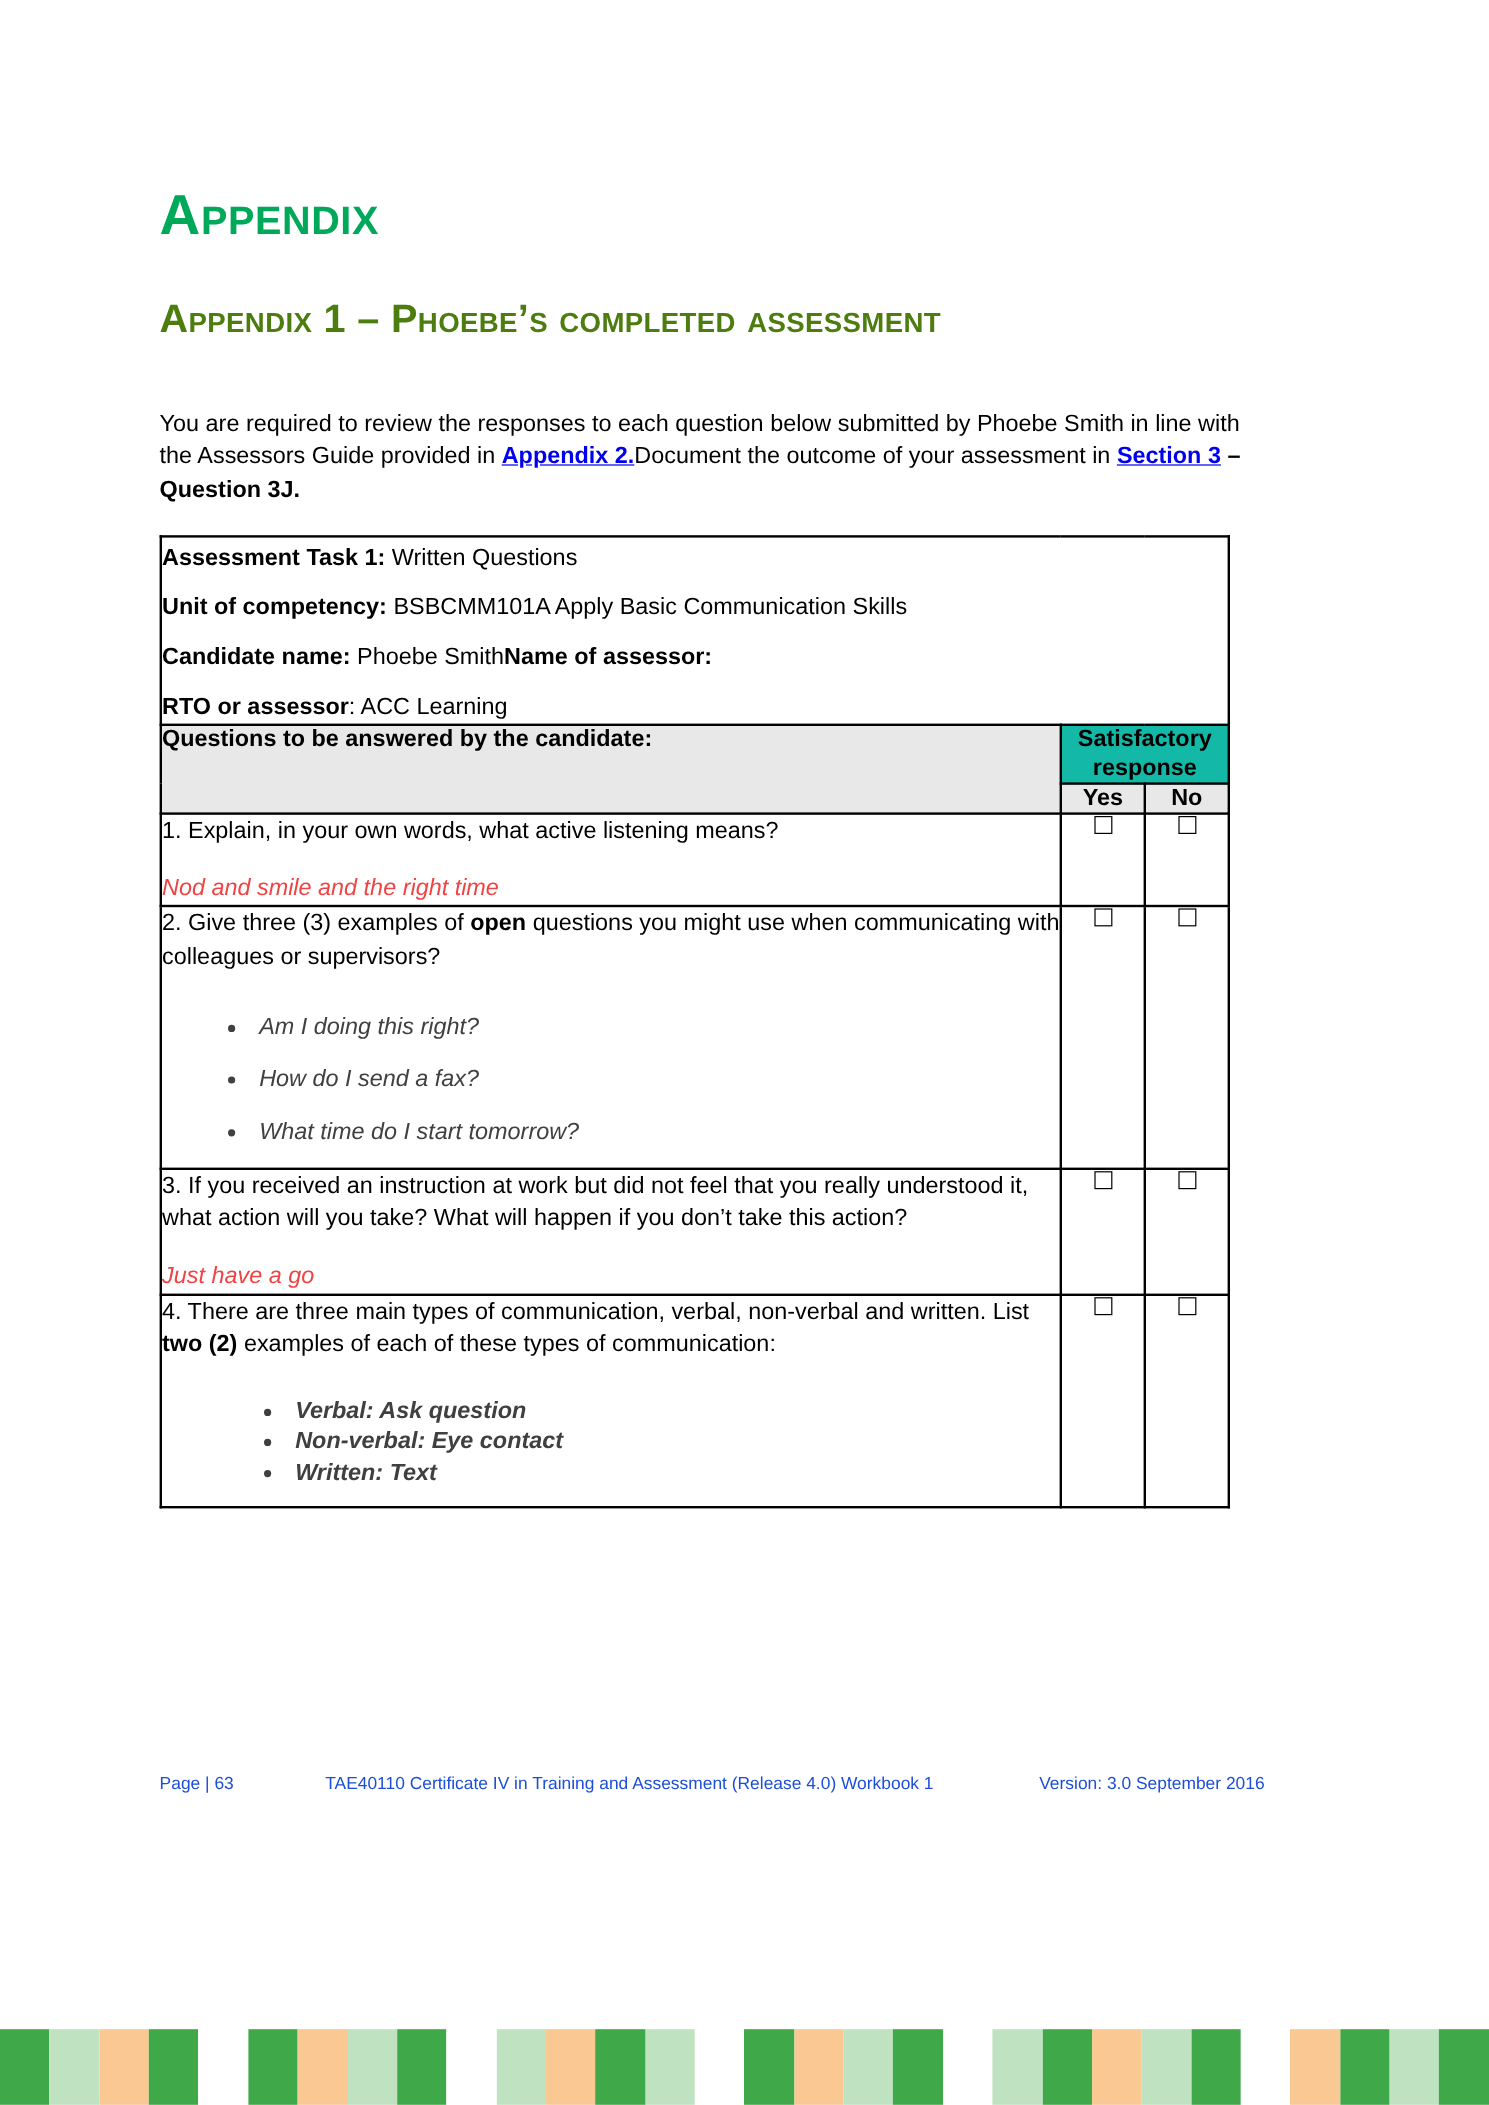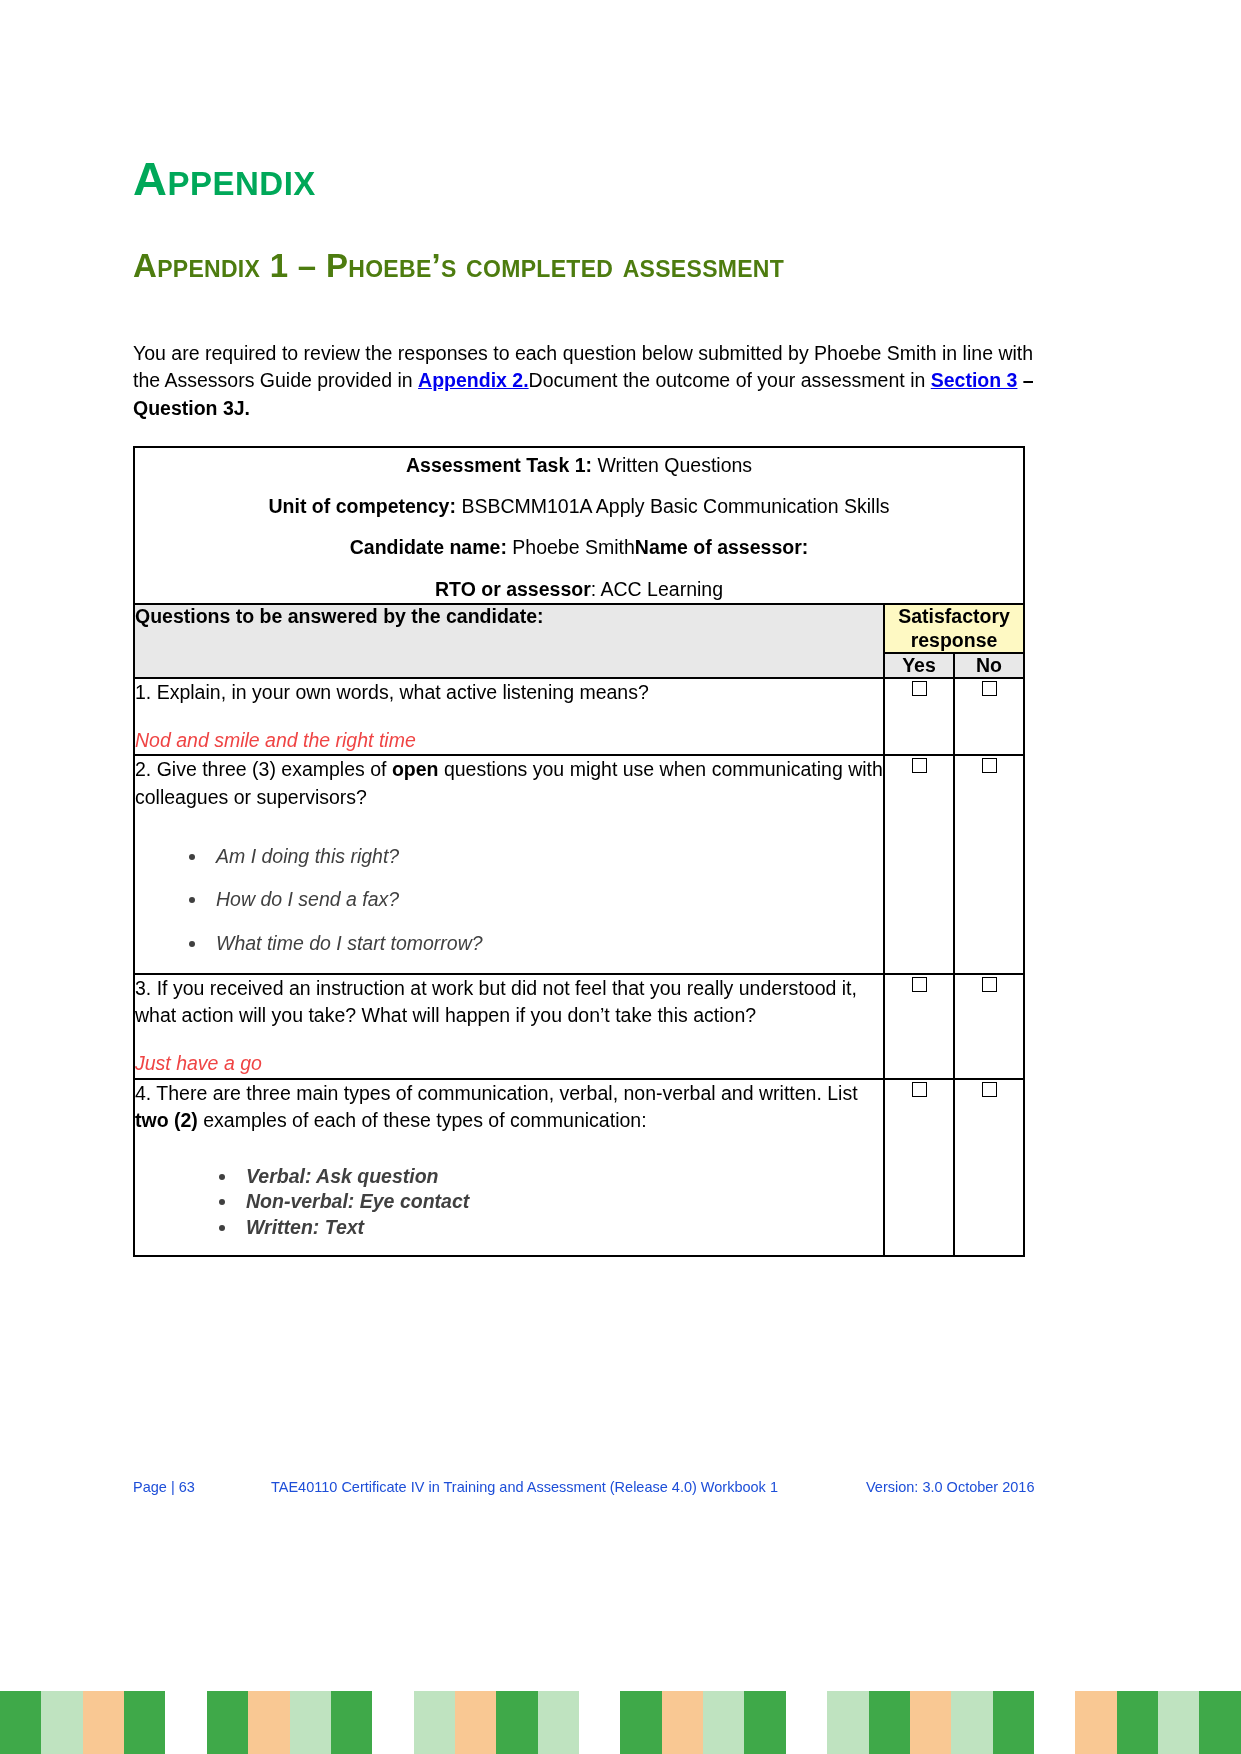--- a/index.html
+++ b/index.html
@@ -82,34 +82,33 @@
     padding: 0;
   }
 
   .infocell {
     padding: 12px 8px 16px 8px;
     font-size: 19.5px;
     line-height: 1.25;
   }
   .infocell .line {
     padding: 5px 0 12px 0;
-    text-align: center;
   }
   .infocell .line:last-child { padding-bottom: 2px; }
 
   th.qhead {
     background: #E8E8E8;
     font-size: 19.5px;
     font-weight: bold;
     text-align: left;
     padding: 9px 8px 9px 8px;
     vertical-align: top;
   }
   th.sathead {
-    background: #fef9c3;
+    background: #14b8a6;
     font-size: 19.5px;
     font-weight: bold;
     text-align: center;
     padding: 9px 4px;
     vertical-align: top;
     line-height: 1.2;
     margin-top: 40px;
   }
   th.yesno {
     background: #E8E8E8;
@@ -276,21 +275,21 @@
           <td class="cbcell"><span class="checkbox"></span></td>
         </tr>
       </tbody>
     </table>
 
   </div>
 
   <div class="footer">
     <div class="fpage">Page | 63</div>
     <div class="fmid">TAE40110 Certificate IV in Training and Assessment (Release 4.0) Workbook 1</div>
-    <div class="fver">Version: 3.0 October 2016</div>
+    <div class="fver">Version: 3.0 September 2016</div>
   </div>
 
   <div class="colorbar">
       <div class="cell" style="background: rgb(63, 169, 73);"></div>
       <div class="cell" style="background: rgb(191, 227, 192);"></div>
       <div class="cell" style="background: rgb(249, 200, 147);"></div>
       <div class="cell" style="background: rgb(63, 169, 73);"></div>
       <div class="cell" style="background: rgb(255, 255, 255);"></div>
       <div class="cell" style="background: rgb(63, 169, 73);"></div>
       <div class="cell" style="background: rgb(249, 200, 147);"></div>

